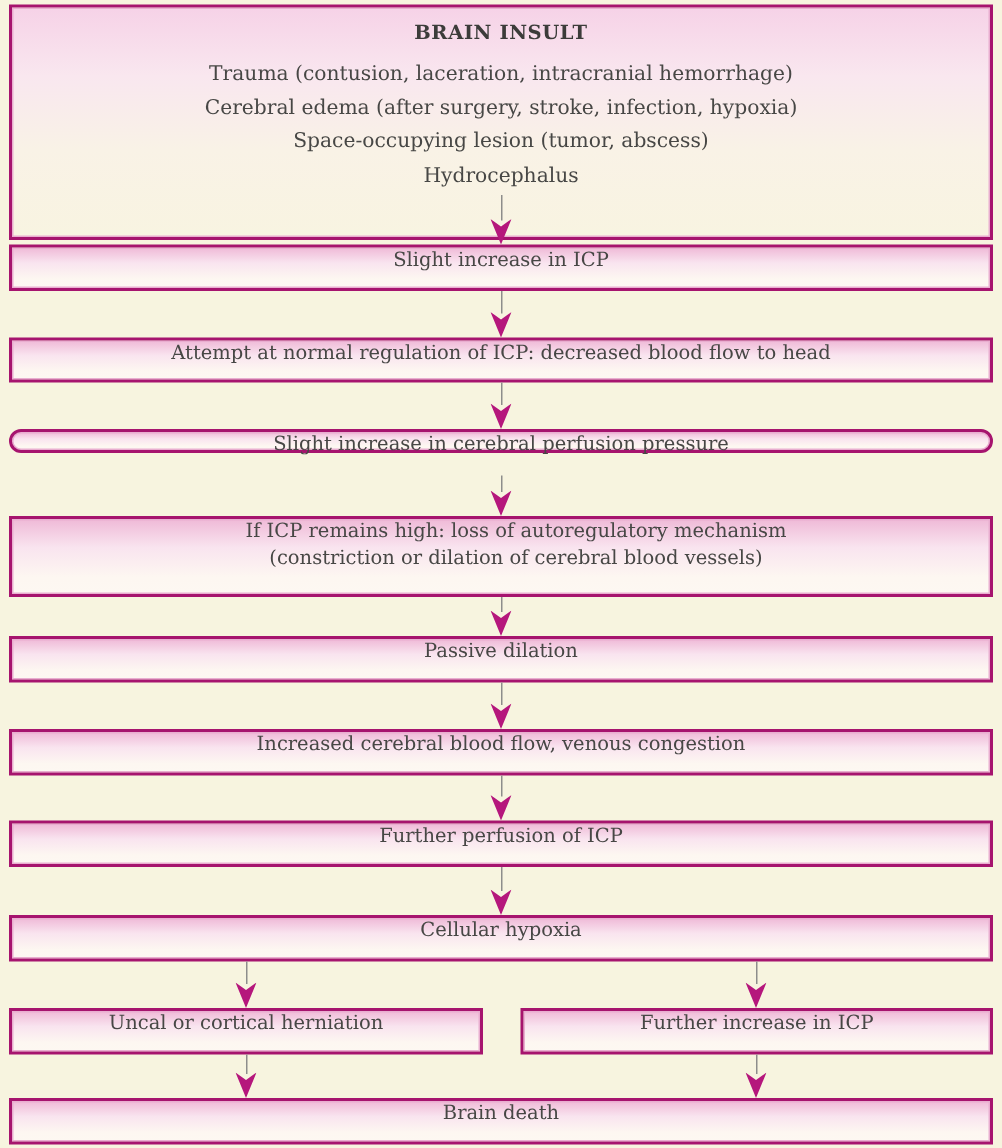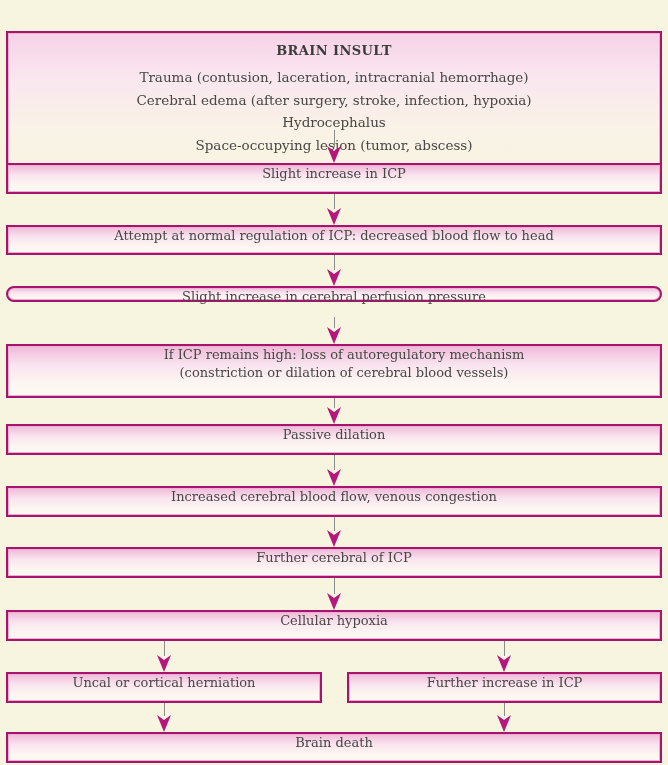--- a/index.html
+++ b/index.html
@@ -63,26 +63,26 @@
     flex: 0 0 auto;
     margin-top: -1px;
     display: block;
   }
 </style>
 </head>
 <body>
 
 <div class="canvas">
 
-  <div class="box big" style="top:3px;height:157px;margin-top:28px;">
+  <div class="box big" style="top:3px;height:157px;">
     <div class="title">BRAIN INSULT</div>
     <div class="cause-line">Trauma (contusion, laceration, intracranial hemorrhage)</div>
     <div class="cause-line">Cerebral edema (after surgery, stroke, infection, hypoxia)</div>
+    <div class="cause-line">Space-occupying lesion (tumor, abscess)</div>
     <div class="cause-line">Hydrocephalus</div>
-    <div class="cause-line">Space-occupying lesion (tumor, abscess)</div>
   </div>
 
   <div class="arrow" style="left:327px;top:130px;height:33px;">
     <div class="shaft"></div>
     <svg width="14" height="17" viewBox="0 0 14 17">
         <polygon points="0,0 7,5 14,0 7,17" fill="#b5177c"></polygon>
       </svg>
   </div>
 
   <div class="box" style="top:163px;height:31px;">
@@ -146,21 +146,21 @@
   </div>
 
   <div class="arrow" style="left:327px;top:517px;height:30px;">
     <div class="shaft"></div>
     <svg width="14" height="17" viewBox="0 0 14 17">
         <polygon points="0,0 7,5 14,0 7,17" fill="#b5177c"></polygon>
       </svg>
   </div>
 
   <div class="box" style="top:547px;height:31px;">
-    <div>Further cerebral of ICP</div>
+    <div>Further perfusion of ICP</div>
   </div>
 
   <div class="arrow" style="left:327px;top:578px;height:32px;">
     <div class="shaft"></div>
     <svg width="14" height="17" viewBox="0 0 14 17">
         <polygon points="0,0 7,5 14,0 7,17" fill="#b5177c"></polygon>
       </svg>
   </div>
 
   <div class="box" style="top:610px;height:31px;">

